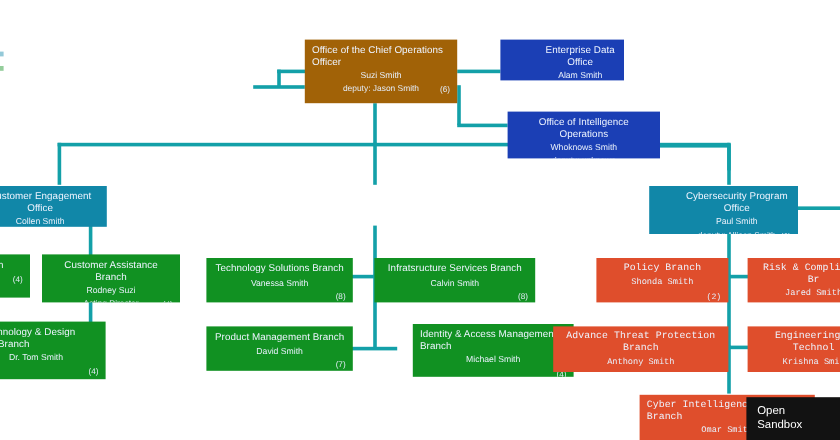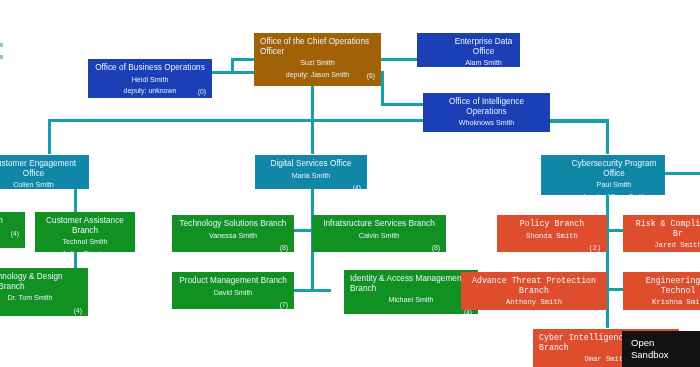--- a/index.html
+++ b/index.html
@@ -155,28 +155,20 @@
 
   <div class="node lvl-blue2 title-left" style="left:254px; top:33px; width:127px; height:53px;">
     <span class="n-title">Office of the Chief Operations Officer</span>
     <span class="n-person">Suzi Smith</span>
     <span class="n-foot">
       <span class="n-deputy">deputy: Jason Smith</span>
       <span class="n-count">(6)</span>
     </span>
   </div>
 
-  <div class="node lvl-navy" style="left:88px; top:59px; width:124px; height:39px;">
-    <span class="n-title">Office of Business Operations</span>
-    <span class="n-person">Heidi Smith</span>
-    <span class="n-foot">
-      <span class="n-deputy">deputy: unknown</span>
-      <span class="n-count">(0)</span>
-    </span>
-  </div>
 
   <div class="node lvl-navy" style="left:417px; top:33px; width:103px; height:34px;padding-left:36px;">
     <span class="n-title">Enterprise Data Office</span>
     <span class="n-person">Alam Smith</span>
     <span class="n-foot">
       <span class="n-deputy"></span>
       <span class="n-count">(0)</span>
     </span>
   </div>
 
@@ -188,47 +180,40 @@
       <span class="n-count">(0)</span>
     </span>
   </div>
 
   <div class="node lvl-teal" style="left:-22px; top:155px; width:111px; height:34px;">
     <span class="n-title">Customer Engagement Office</span>
     <span class="n-person">Collen Smith</span>
 
   </div>
 
-  <div class="node lvl-teal" style="left:255px; top:155px; width:112px; height:34px;">
-    <span class="n-title">Digital Services Office</span>
-    <span class="n-person">Maria Smith</span>
-    <span class="n-foot">
-      <span class="n-count">(4)</span>
-    </span>
-  </div>
 
   <div class="node lvl-teal" style="left:541px; top:155px; width:124px; height:40px;padding-left:28px;">
     <span class="n-title">Cybersecurity Program Office</span>
     <span class="n-person">Paul Smith</span>
     <span class="n-foot">
       <span class="n-deputy">deputy: Allison Smith</span>
       <span class="n-count">(6)</span>
     </span>
   </div>
 
   <div class="node lvl-green" style="left:-28px; top:212px; width:53px; height:36px;">
     <span class="n-title">ch</span>
     <span class="n-foot">
       <span class="n-count">(4)</span>
     </span>
   </div>
 
-  <div class="node lvl-green" style="left:35px; top:212px; width:100px; height:40px;">
+  <div class="node lvl-green" style="left:35px; top:212px; width:115px; height:40px;">
     <span class="n-title">Customer Assistance Branch</span>
-    <span class="n-person">Technol Smith</span>
+    <span class="n-person">Rodney Suzi</span>
     <span class="n-foot">
       <span class="n-deputy">Acting Director</span>
       <span class="n-count">(4)</span>
     </span>
   </div>
 
   <div class="node lvl-green title-left" style="left:-28px; top:268px; width:116px; height:48px;">
     <span class="n-title">g Technology &amp; Design ation Branch</span>
     <span class="n-person">Dr. Tom Smith</span>
     <span class="n-foot">

